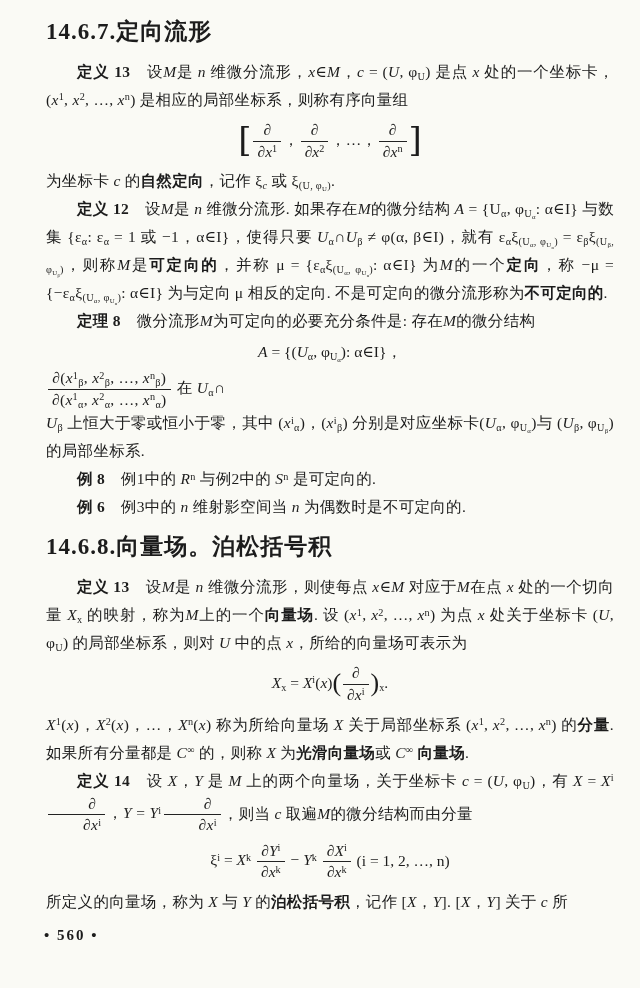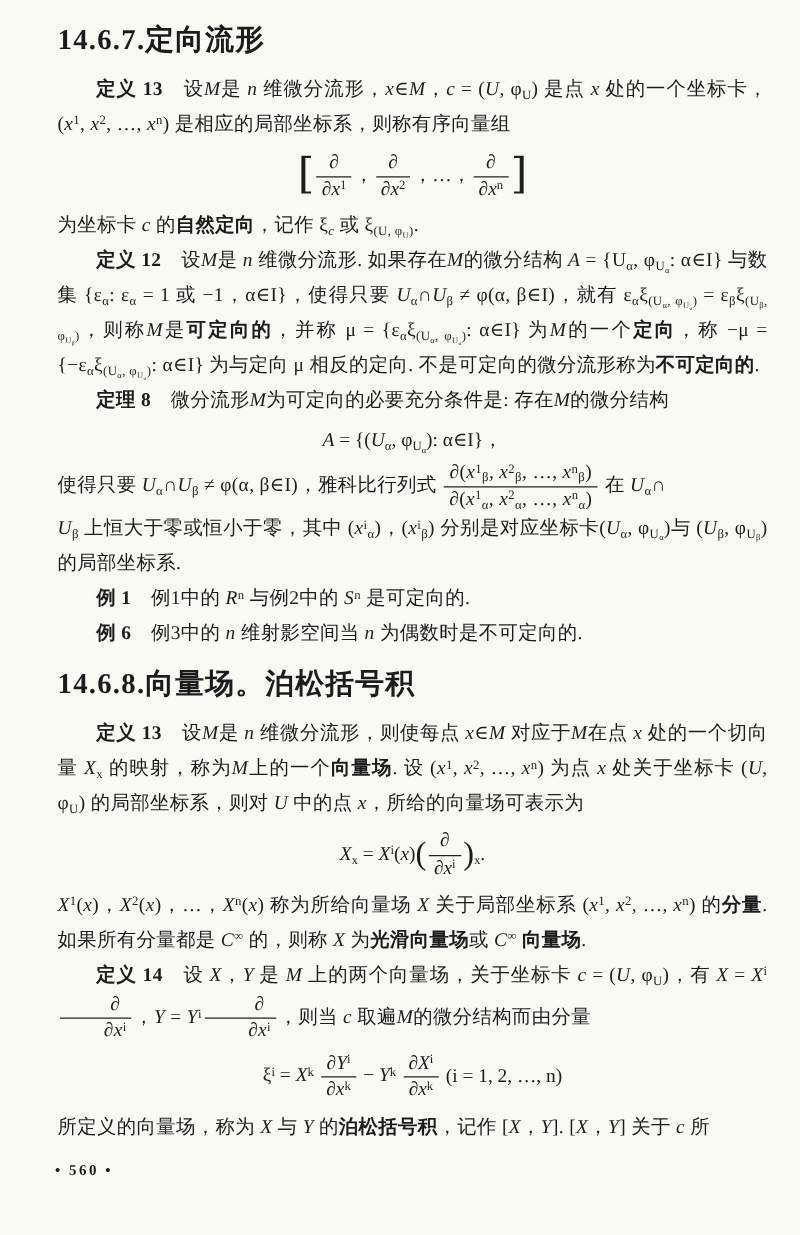--- a/index.html
+++ b/index.html
@@ -18,21 +18,21 @@
   .frac{display:inline-block;vertical-align:middle;text-align:center;line-height:1.2;margin:0 2px;}
   .frac .num{display:block;border-bottom:1.4px solid #222;padding:0 4px 1px 4px;}
   .frac .den{display:block;padding:1px 4px 0 4px;font-family:Liberation Serif, serif;}
   sup{font-size:66%;line-height:0;position:relative;vertical-align:baseline;top:-0.45em;}
   sub{font-size:66%;line-height:0;position:relative;vertical-align:baseline;top:0.3em;}
   .bigbr{font-size:34px;font-weight:400;vertical-align:middle;position:relative;top:-2px;
          font-family:"DejaVu Serif",serif;}
   .paren{font-size:26px;vertical-align:middle;position:relative;top:-1px;}
   b{font-weight:700;}
   i{font-style:italic;}
-  .pagenum{position:absolute;left:30px;bottom:26px;font-weight:700;font-size:12px;letter-spacing:2px;}
+  .pagenum{position:absolute;left:30px;bottom:26px;font-weight:700;font-size:15px;letter-spacing:2px;}
 </style>
 </head>
 <body>
 
 <div class="page">
 
   <h1 class="sec">14.6.7.定向流形</h1>
 
   <p class="para"><b>定义 13</b>　设<i>M</i>是 <i>n</i> 维微分流形，<i>x</i>∈<i>M</i>，<i>c</i> = (<i>U</i>, φ<sub>U</sub>) 是点 <i>x</i> 处的一个坐标卡，(<i>x</i><sup>1</sup>, <i>x</i><sup>2</sup>, …, <i>x</i><sup>n</sup>) 是相应的局部坐标系，则称有序向量组</p>
 
@@ -44,28 +44,27 @@
 
   <p class="para"><b>定义 12</b>　设<i>M</i>是 <i>n</i> 维微分流形. 如果存在<i>M</i>的微分结构 <i>A</i> = {U<sub>α</sub>, φ<sub>U<sub>α</sub></sub>: α∈I} 与数集 {ε<sub>α</sub>: ε<sub>α</sub> = 1 或 −1，α∈I}，使得只要 <i>U</i><sub>α</sub>∩<i>U</i><sub>β</sub> ≠ φ(α, β∈I)，就有 ε<sub>α</sub>ξ<sub>(U<sub>α</sub>, φ<sub>U<sub>α</sub></sub>)</sub> = ε<sub>β</sub>ξ<sub>(U<sub>β</sub>, φ<sub>U<sub>β</sub></sub>)</sub>，则称<i>M</i>是<b>可定向的</b>，并称 μ = {ε<sub>α</sub>ξ<sub>(U<sub>α</sub>, φ<sub>U<sub>α</sub></sub>)</sub>: α∈I} 为<i>M</i>的一个<b>定向</b>，称 −μ = {−ε<sub>α</sub>ξ<sub>(U<sub>α</sub>, φ<sub>U<sub>α</sub></sub>)</sub>: α∈I} 为与定向 μ 相反的定向. 不是可定向的微分流形称为<b>不可定向的</b>.</p>
 
   <p class="para"><b>定理 8</b>　微分流形<i>M</i>为可定向的必要充分条件是: 存在<i>M</i>的微分结构</p>
 
   <div class="display">
     <span><i>A</i> = {(<i>U</i><sub>α</sub>, φ<sub>U<sub>α</sub></sub>): α∈I}，</span>
   </div>
 
   <p class="para noindent">
-    <span>使得只要 <i>U</i><sub>α</sub>∩<i>U</i><sub>β</sub> ≠ φ(α, β∈I)，雅科比行列式</span>
     <span class="frac"><span class="num">∂(<i>x</i><sup>1</sup><sub>β</sub>, <i>x</i><sup>2</sup><sub>β</sub>, …, <i>x</i><sup>n</sup><sub>β</sub>)</span><span class="den">∂(<i>x</i><sup>1</sup><sub>α</sub>, <i>x</i><sup>2</sup><sub>α</sub>, …, <i>x</i><sup>n</sup><sub>α</sub>)</span></span>
     <span>在 <i>U</i><sub>α</sub>∩</span>
   </p>
 
   <p class="para noindent"><i>U</i><sub>β</sub> 上恒大于零或恒小于零，其中 (<i>x</i><sup>i</sup><sub>α</sub>)，(<i>x</i><sup>i</sup><sub>β</sub>) 分别是对应坐标卡(<i>U</i><sub>α</sub>, φ<sub>U<sub>α</sub></sub>)与 (<i>U</i><sub>β</sub>, φ<sub>U<sub>β</sub></sub>) 的局部坐标系.</p>
 
-  <p class="para"><b>例 1</b>　例1中的 <i>R</i><sup>n</sup> 与例2中的 <i>S</i><sup>n</sup> 是可定向的.</p>
+  <p class="para"><b>例 8</b>　例1中的 <i>R</i><sup>n</sup> 与例2中的 <i>S</i><sup>n</sup> 是可定向的.</p>
   <p class="para"><b>例 6</b>　例3中的 <i>n</i> 维射影空间当 <i>n</i> 为偶数时是不可定向的.</p>
 
   <h1 class="sec sec2">14.6.8.向量场。泊松括号积</h1>
 
   <p class="para"><b>定义 13</b>　设<i>M</i>是 <i>n</i> 维微分流形，则使每点 <i>x</i>∈<i>M</i> 对应于<i>M</i>在点 <i>x</i> 处的一个切向量 <i>X</i><sub>x</sub> 的映射，称为<i>M</i>上的一个<b>向量场</b>. 设 (<i>x</i><sup>1</sup>, <i>x</i><sup>2</sup>, …, <i>x</i><sup>n</sup>) 为点 <i>x</i> 处关于坐标卡 (<i>U</i>, φ<sub>U</sub>) 的局部坐标系，则对 <i>U</i> 中的点 <i>x</i>，所给的向量场可表示为</p>
 
   <div class="display">
     <span><i>X</i><sub>x</sub> = <i>X</i><sup>i</sup>(<i>x</i>)</span><span class="paren">(</span><span class="frac"><span class="num">∂</span><span class="den">∂<i>x</i><sup>i</sup></span></span><span class="paren">)</span><span><sub>x</sub>.</span>
   </div>
 

